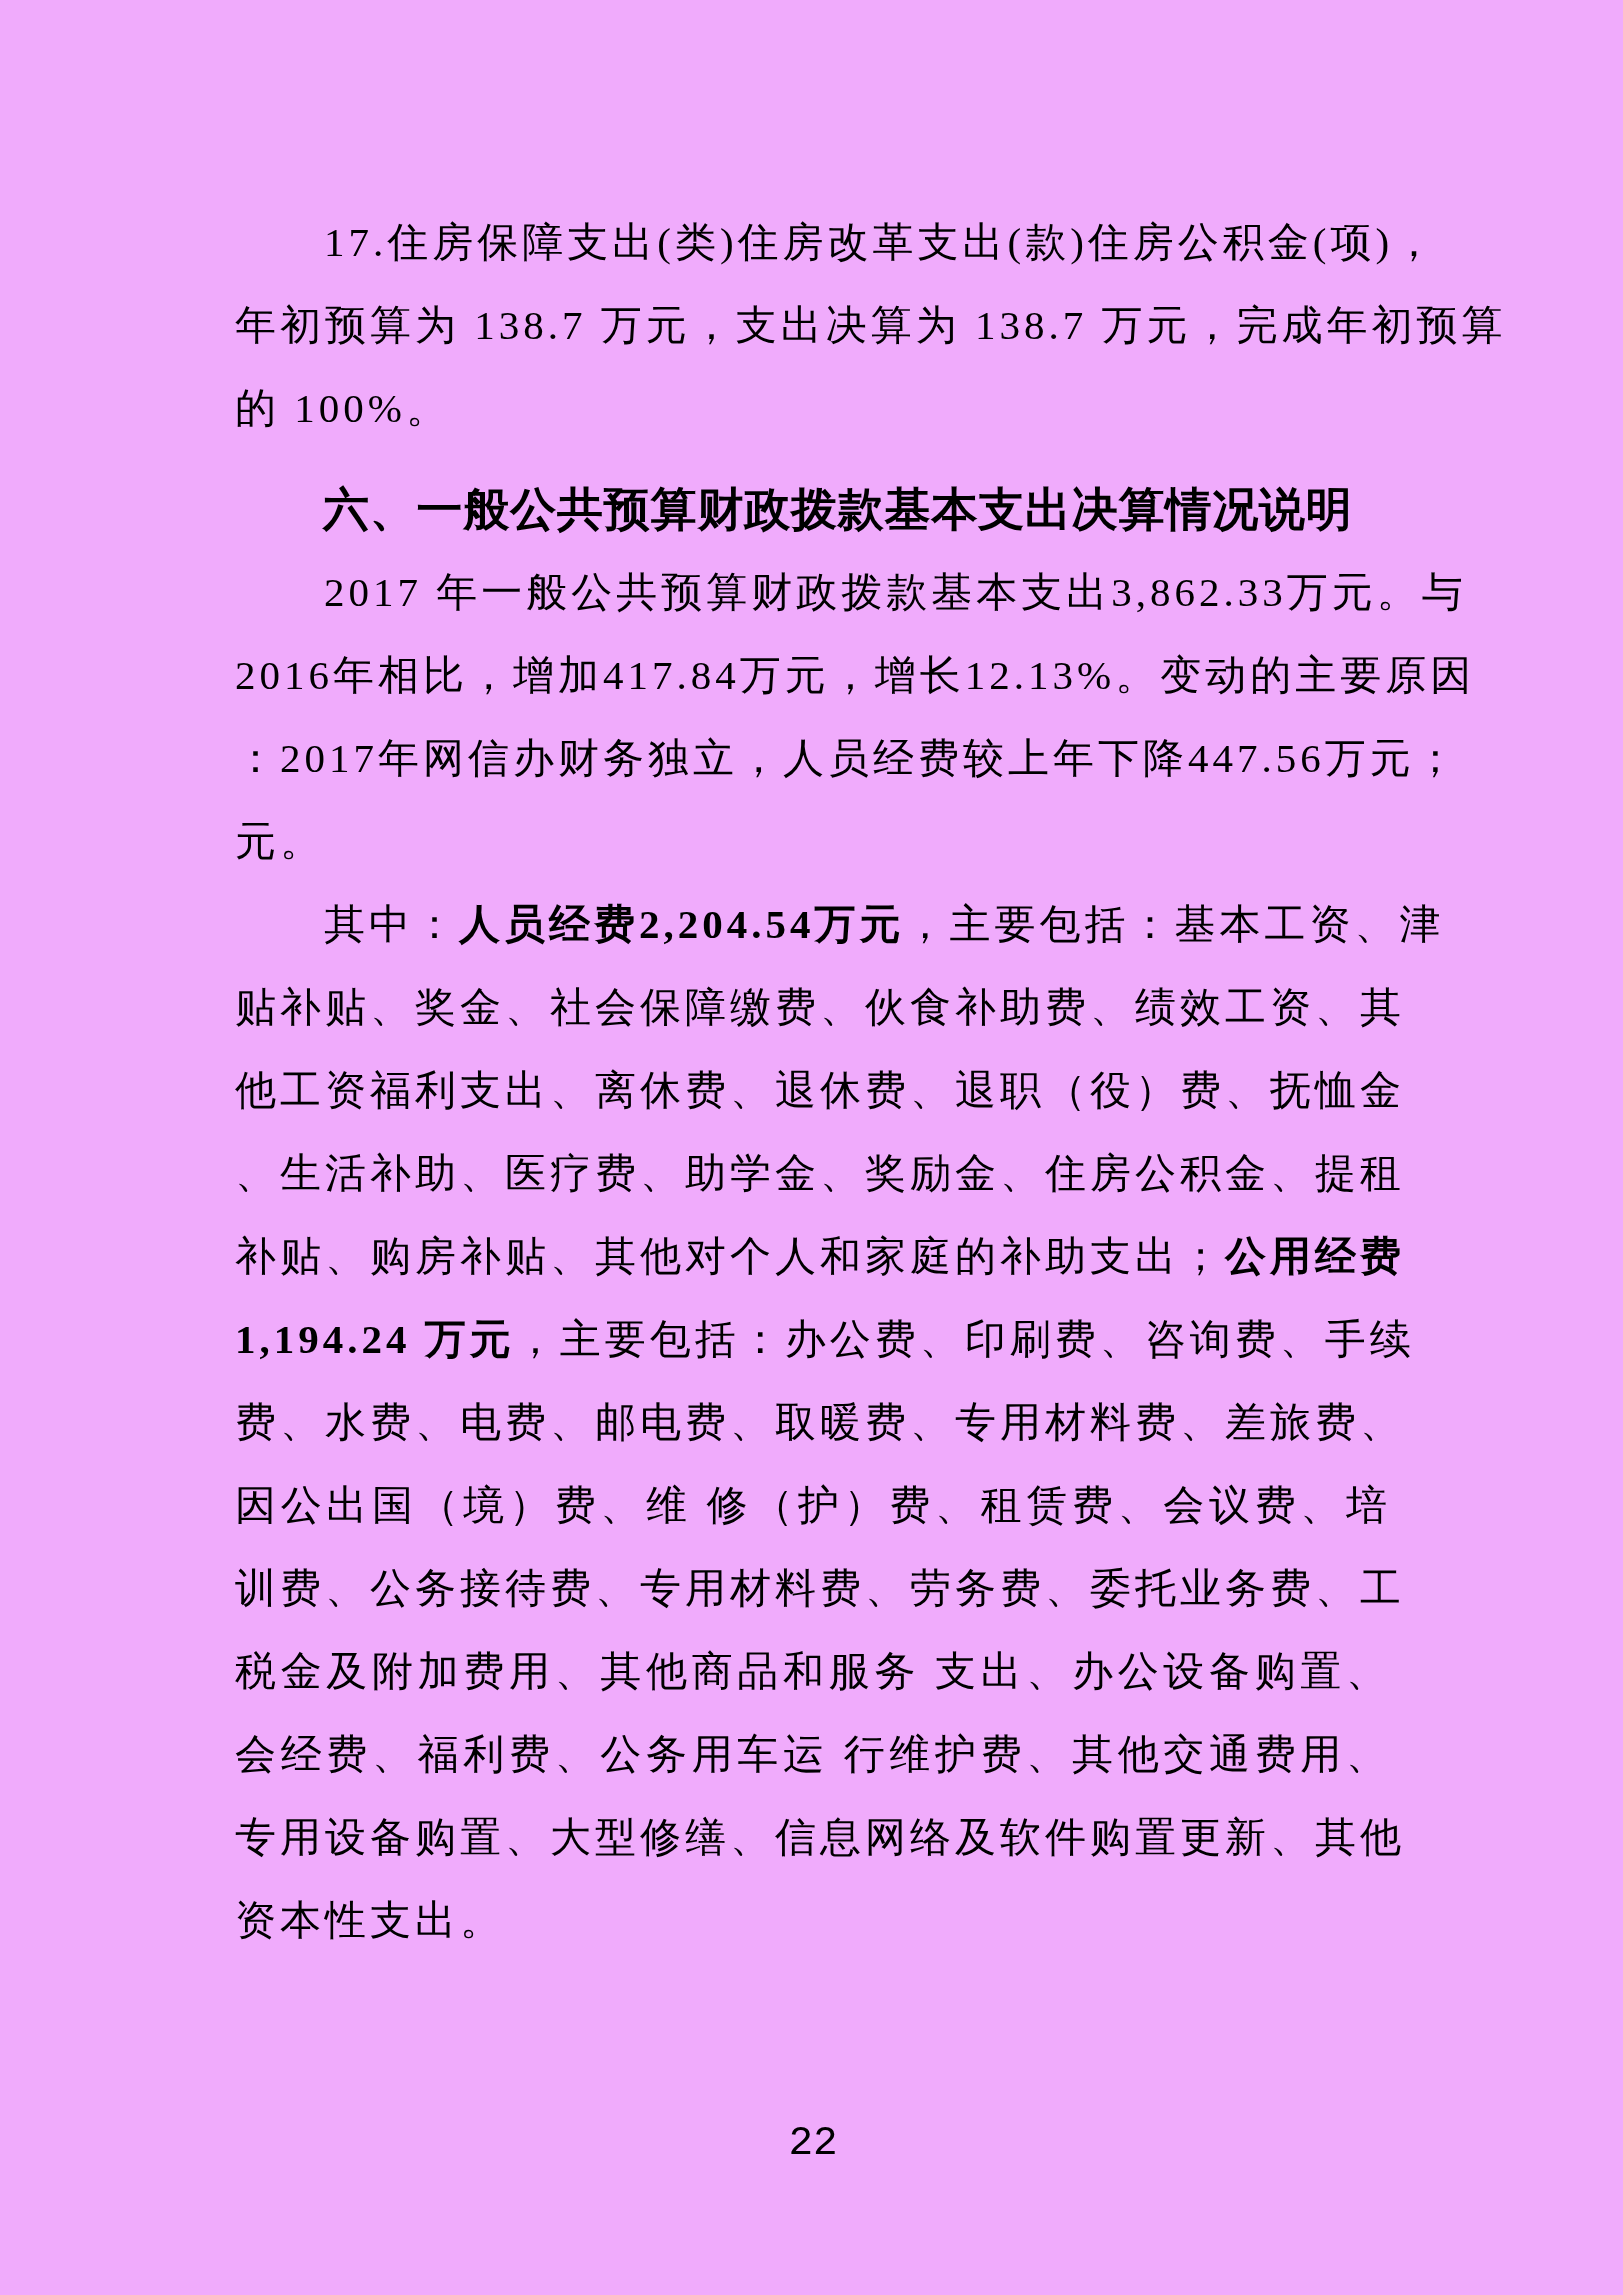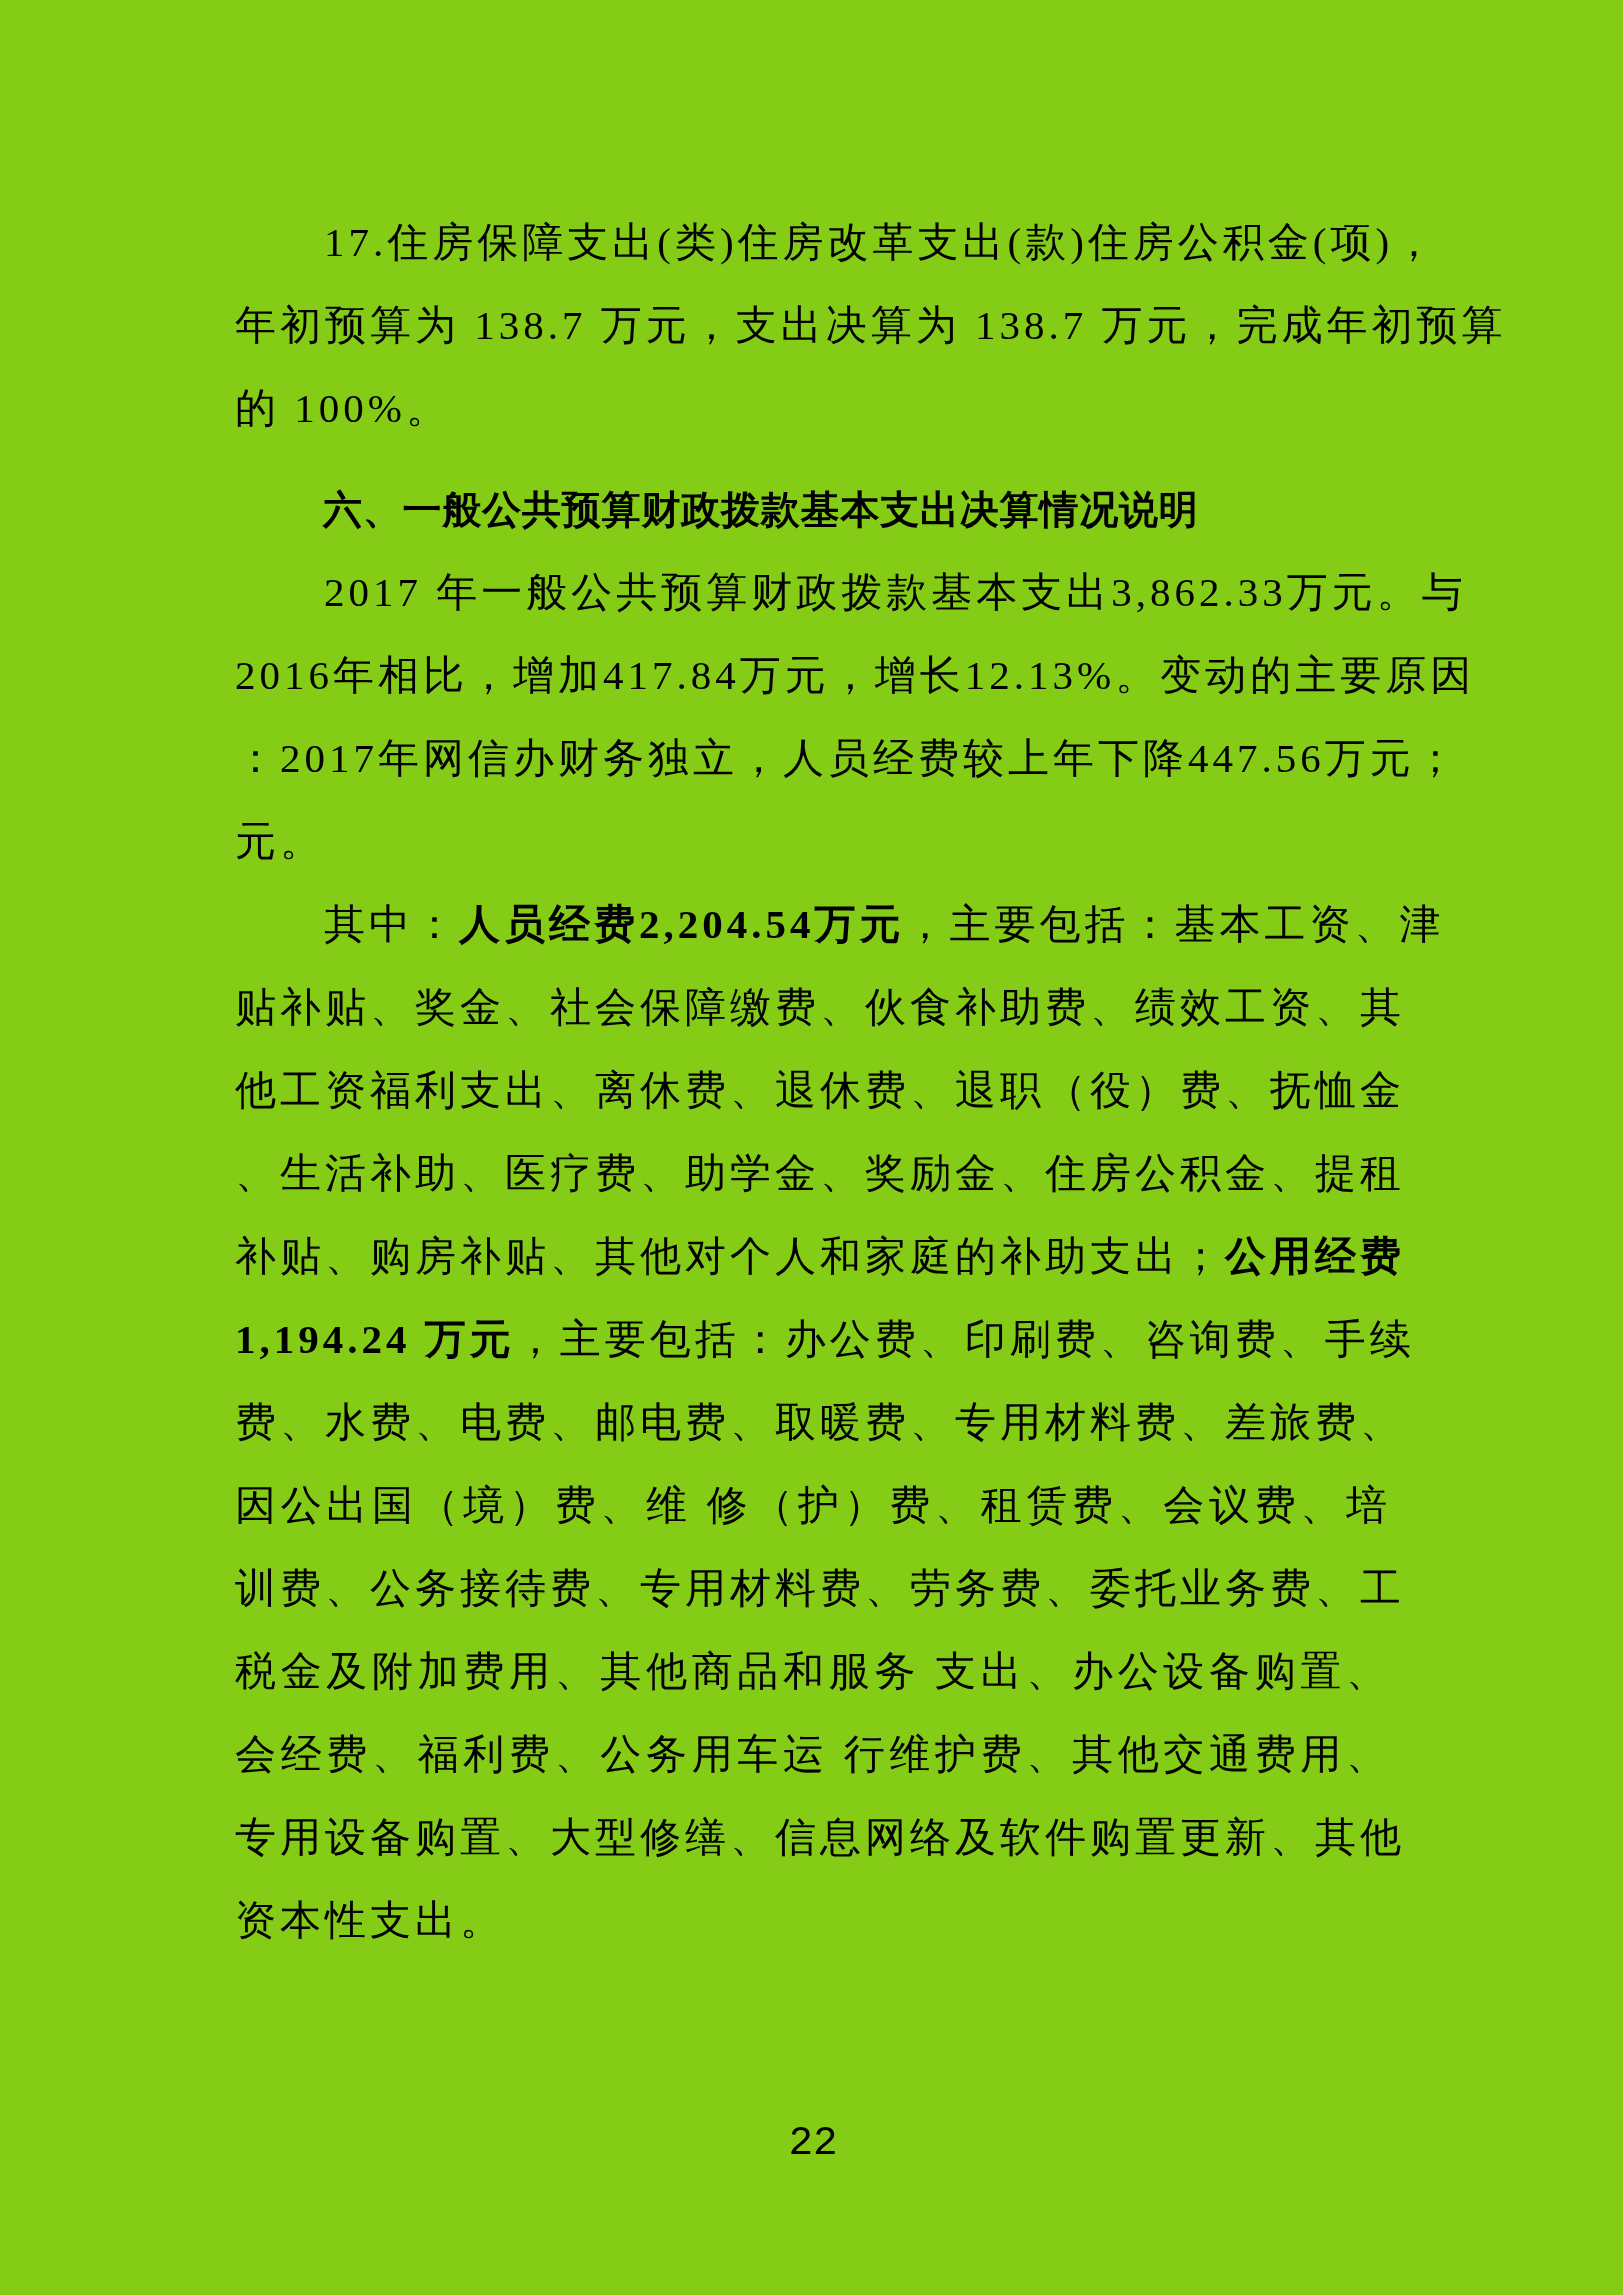--- a/index.html
+++ b/index.html
@@ -1,20 +1,20 @@
 <!DOCTYPE html>
 <html lang="zh" style="font-size:13px"><head>
 <meta charset="utf-8">
 <style>
   html, body { margin: 0; padding: 0; background: #ffffff; }
   .sheet {
     position: relative;
     width: 1623px;
     height: 2295px;
-    background: #84cc16;
+    background: #f0abfc;
     color: #000000;
     overflow: hidden;
     font-family: "Liberation Serif", "DejaVu Serif", serif;
   }
   .text-block {
     position: absolute;
     left: 235px;
     top: 201px;
     width: 1156px;
   }
@@ -31,21 +31,21 @@
   .line.end {
     text-align-last: left;
   }
   .line.indent { text-indent: 89px; }
   .heading {
     height: 83px;
     line-height: 83px;
     margin-top: 18px;
     font-family: "Liberation Sans", "DejaVu Sans", sans-serif;
     font-weight: bold;
-    font-size: 39px;
+    font-size: 46px;
     letter-spacing: 0.8px;
     text-indent: 88px;
     text-align: left;
     text-align-last: left;
     white-space: nowrap;
   }
   .b { font-weight: bold; }
   .page-number {
     position: absolute;
     left: 235px;

